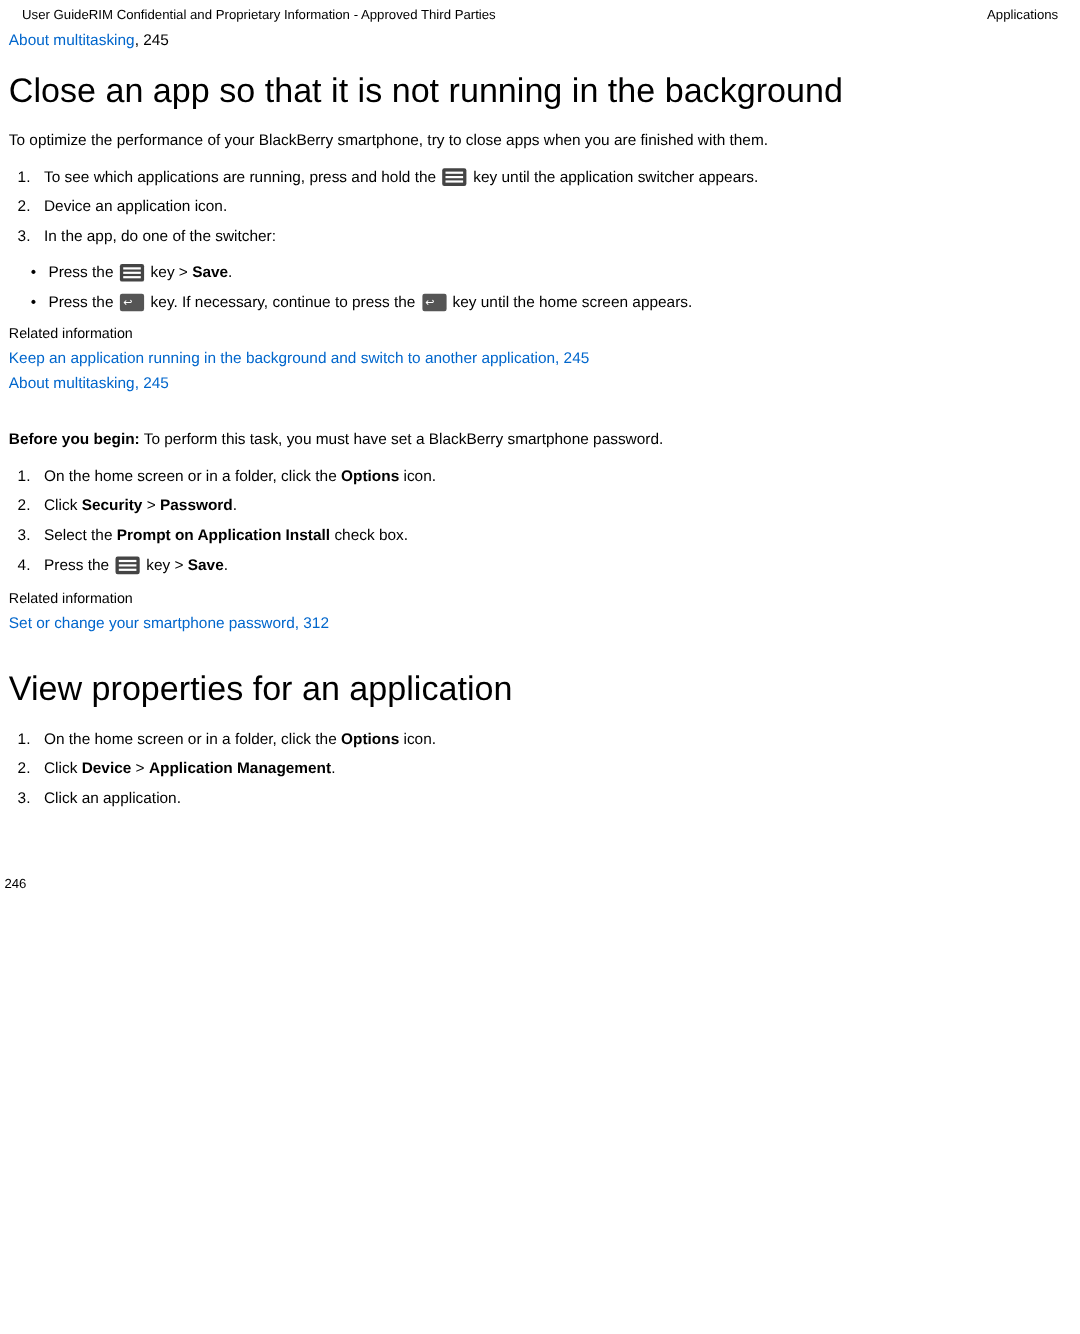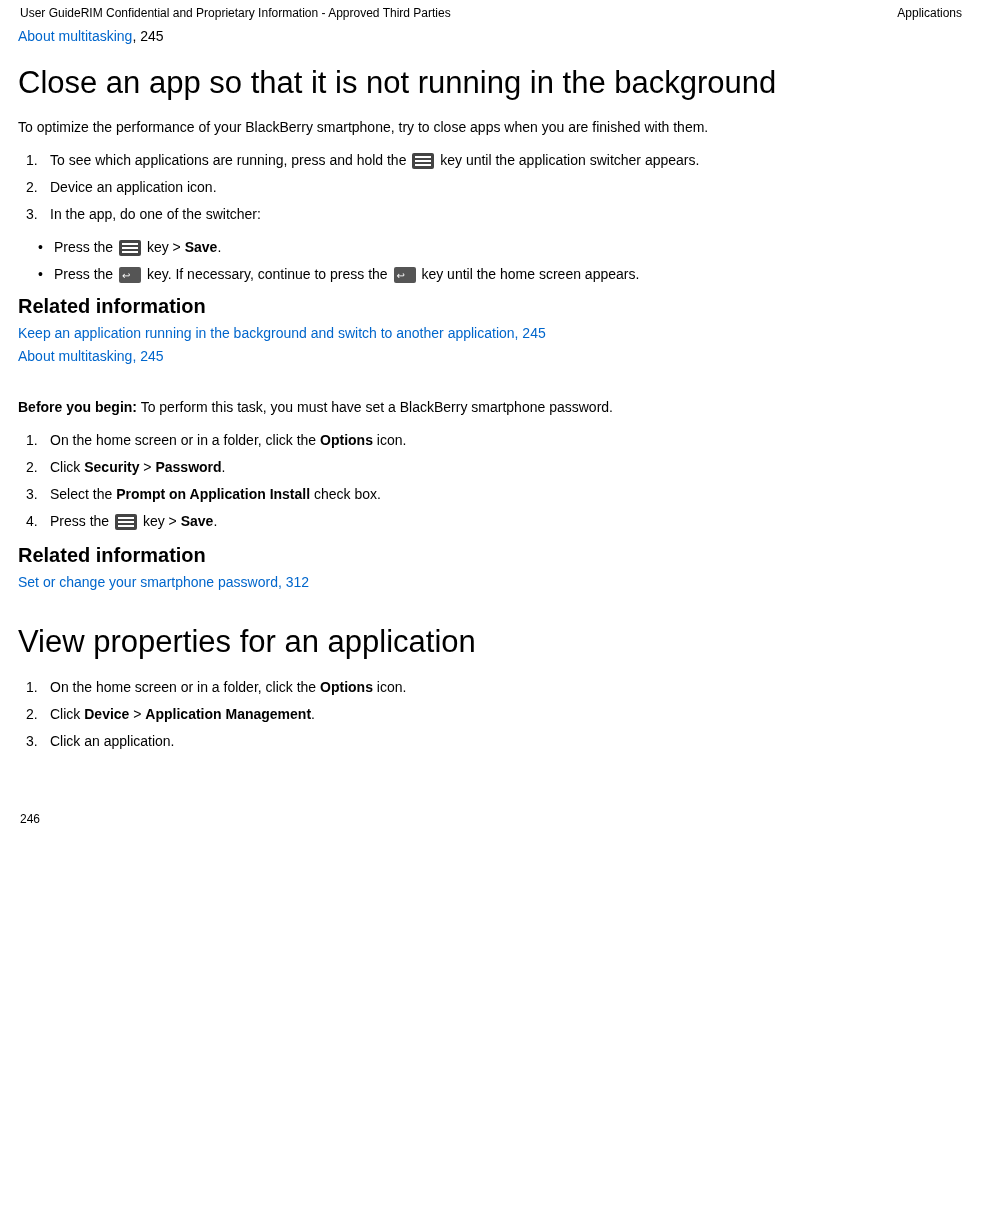--- a/index.html
+++ b/index.html
@@ -34,21 +34,21 @@
     }
     .header-subtitle {
       font-size: 12px;
       color: #000;
     }
     .header-right {
       font-size: 12px;
       color: #000;
     }
     .content {
-      padding: 4px 20px 20px 18px;
+      padding: 4px 20px 20px 8px;
     }
     .toc-link {
       color: #0066cc;
       text-decoration: none;
       font-size: 14px;
     }
     .toc-line {
       margin-bottom: 20px;
       font-size: 14px;
     }
@@ -141,35 +141,35 @@
       flex-shrink: 0;
     }
     .bold {
       font-weight: bold;
     }
     .related-info {
       margin-top: 10px;
       margin-bottom: 16px;
     }
     .related-info .related-title {
-      font-weight: bold;
-      font-size: 20px;
+      font-weight: normal;
+      font-size: 13px;
       margin-bottom: 4px;
     }
     .related-link {
       color: #0066cc;
       text-decoration: none;
       font-size: 14px;
       display: block;
       line-height: 1.6;
     }
     .page-number {
       font-size: 12px;
       color: #000;
-      padding: 10px 20px;
+      padding: 10px 4px;
     }
   </style>
 </head>
 <body>
 
 <div class="header">
   <div class="header-left">
     <span class="header-title">User Guide</span>
     <span class="header-subtitle">RIM Confidential and Proprietary Information - Approved Third Parties</span>
   </div>

